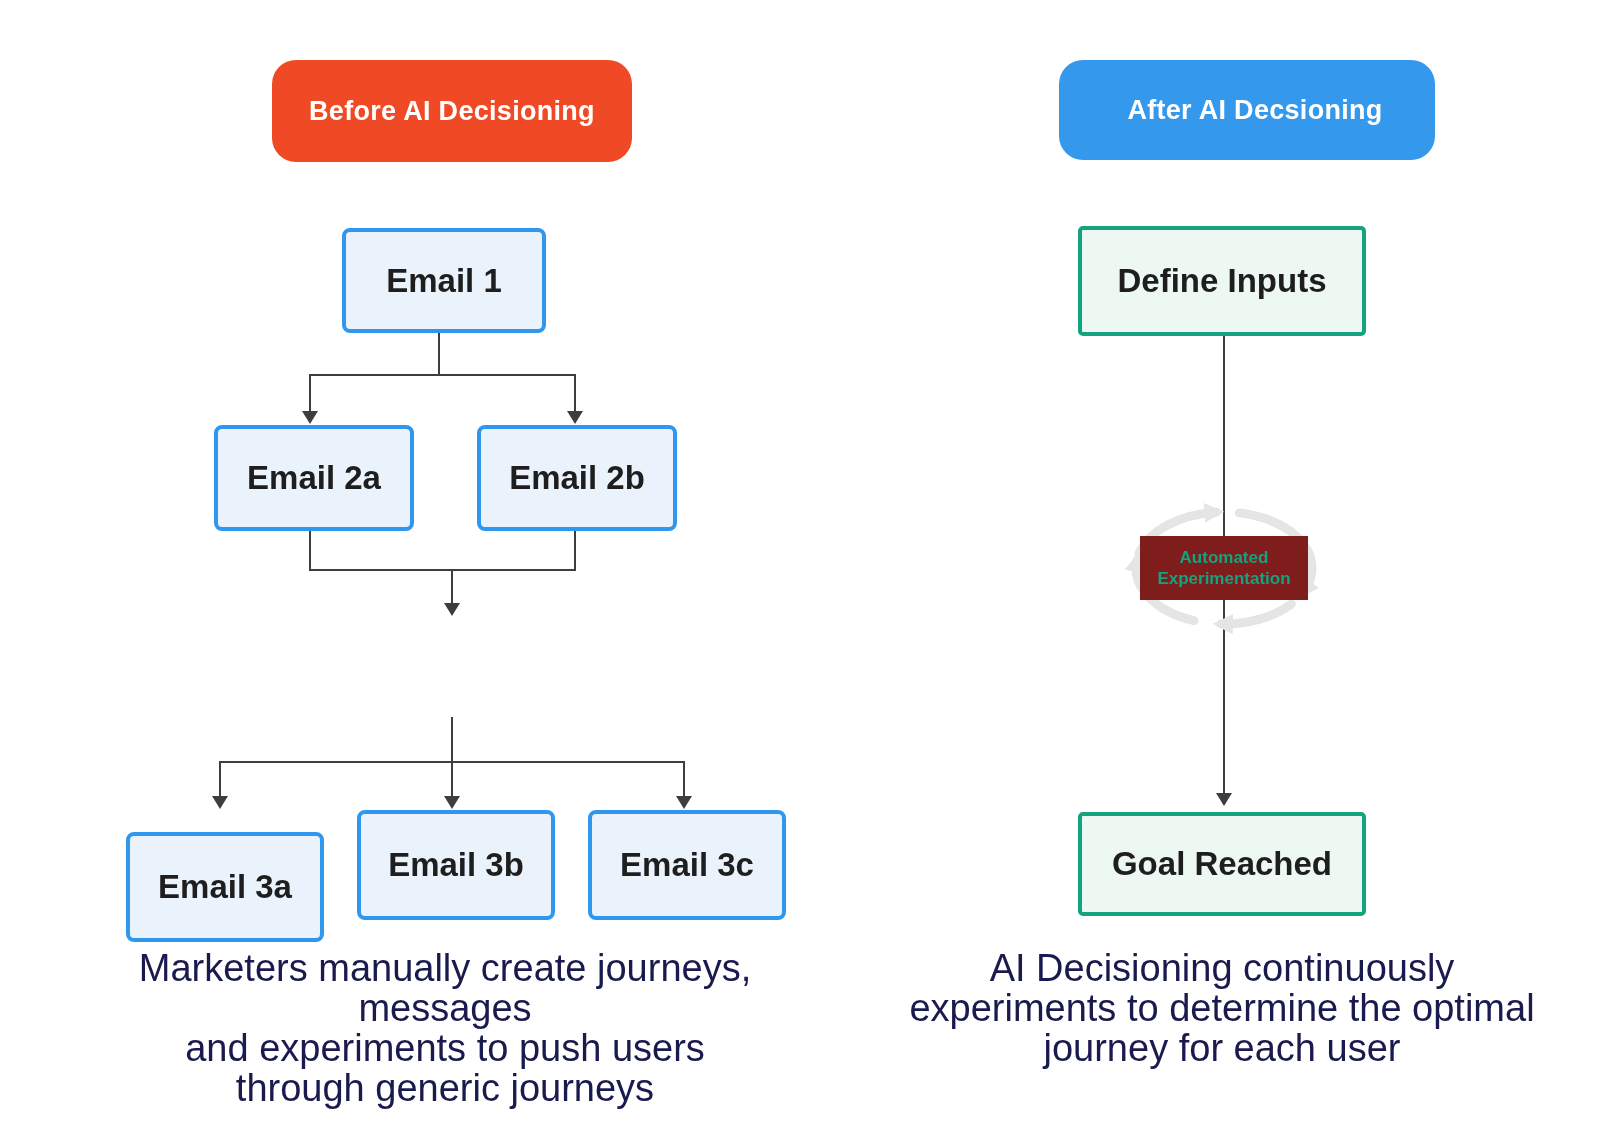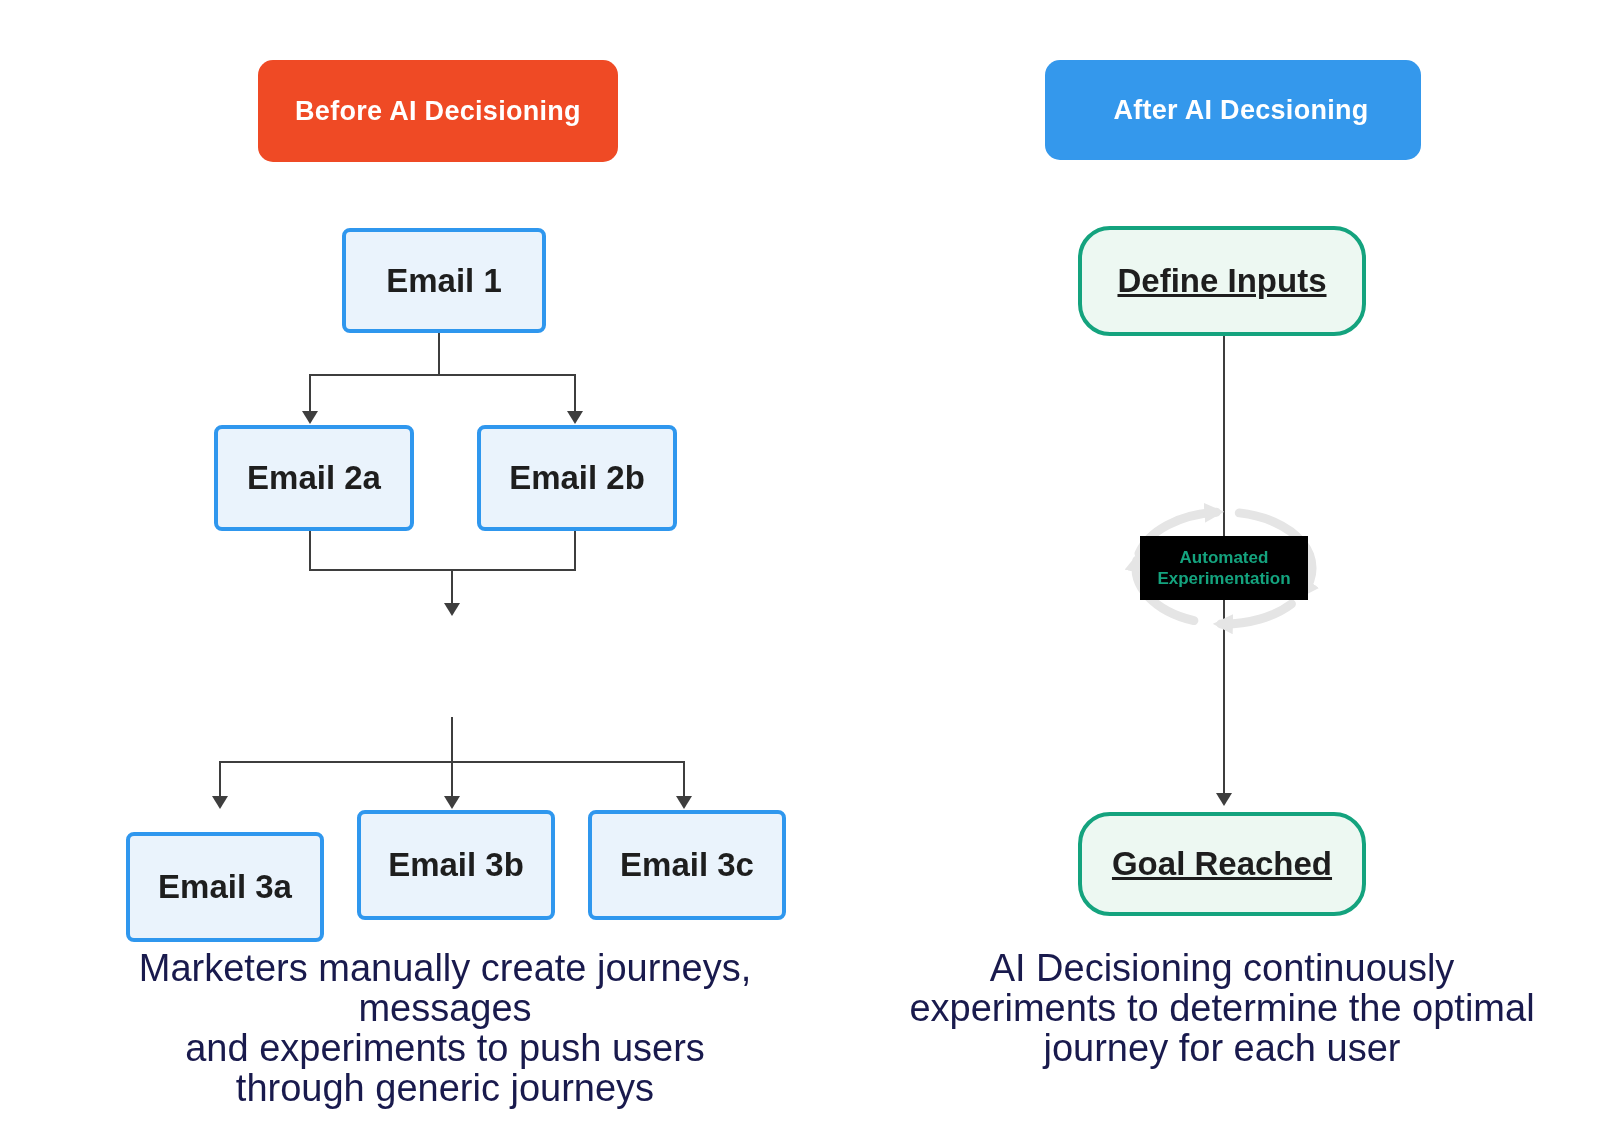--- a/index.html
+++ b/index.html
@@ -6,49 +6,49 @@
   .canvas {
     position: relative;
     width: 1600px;
     height: 1144px;
     background: #ffffff;
     font-family: "Liberation Sans", sans-serif;
     overflow: hidden;
   }
   .pill {
     position: absolute;
-    border-radius: 15px;
+    border-radius: 24px;
     display: flex;
     align-items: center;
     justify-content: center;
     color: var(--header-text);
     font-size: 27px;
     font-weight: bold;
     letter-spacing: 0.3px;
+    margin-left: 14px;
   }
   .pill.before { background: var(--header-left-bg); }
   .pill.after  { background: var(--header-right-bg); }
   .node {
     position: absolute;
     display: flex;
     align-items: center;
     justify-content: center;
     font-weight: bold;
     color: var(--node-text);
     background: var(--blue-fill);
     border: 4px solid var(--blue-border);
     border-radius: 8px;
     font-size: 33px;
   }
   .node.green {
     background: var(--green-fill);
     border-color: var(--green-border);
-    border-radius: 32px;
+    border-radius: 5px;
     font-size: 33px;
-    text-decoration: underline;
   }
   .line { position: absolute; background: var(--connector); }
   .arrow {
     position: absolute;
     width: 0; height: 0;
     border-left: 8px solid transparent;
     border-right: 8px solid transparent;
     border-top: 13px solid var(--connector);
   }
   .caption {
@@ -66,21 +66,21 @@
     fill: none;
     stroke: var(--loop-gray);
     stroke-width: 9px;
     stroke-linecap: round;
   }
   #loopArrowMarker path { fill: var(--loop-gray); }
   .loop-label {
     position: absolute;
     left: 1140px; top: 536px;
     width: 168px; height: 64px;
-    background: #000000;
+    background: #7f1d1d;
     display: flex;
     align-items: center;
     justify-content: center;
     text-align: center;
     white-space: pre-line;
     color: var(--loop-text);
     font-size: 17px;
     line-height: 21px;
     font-weight: bold;
   }

